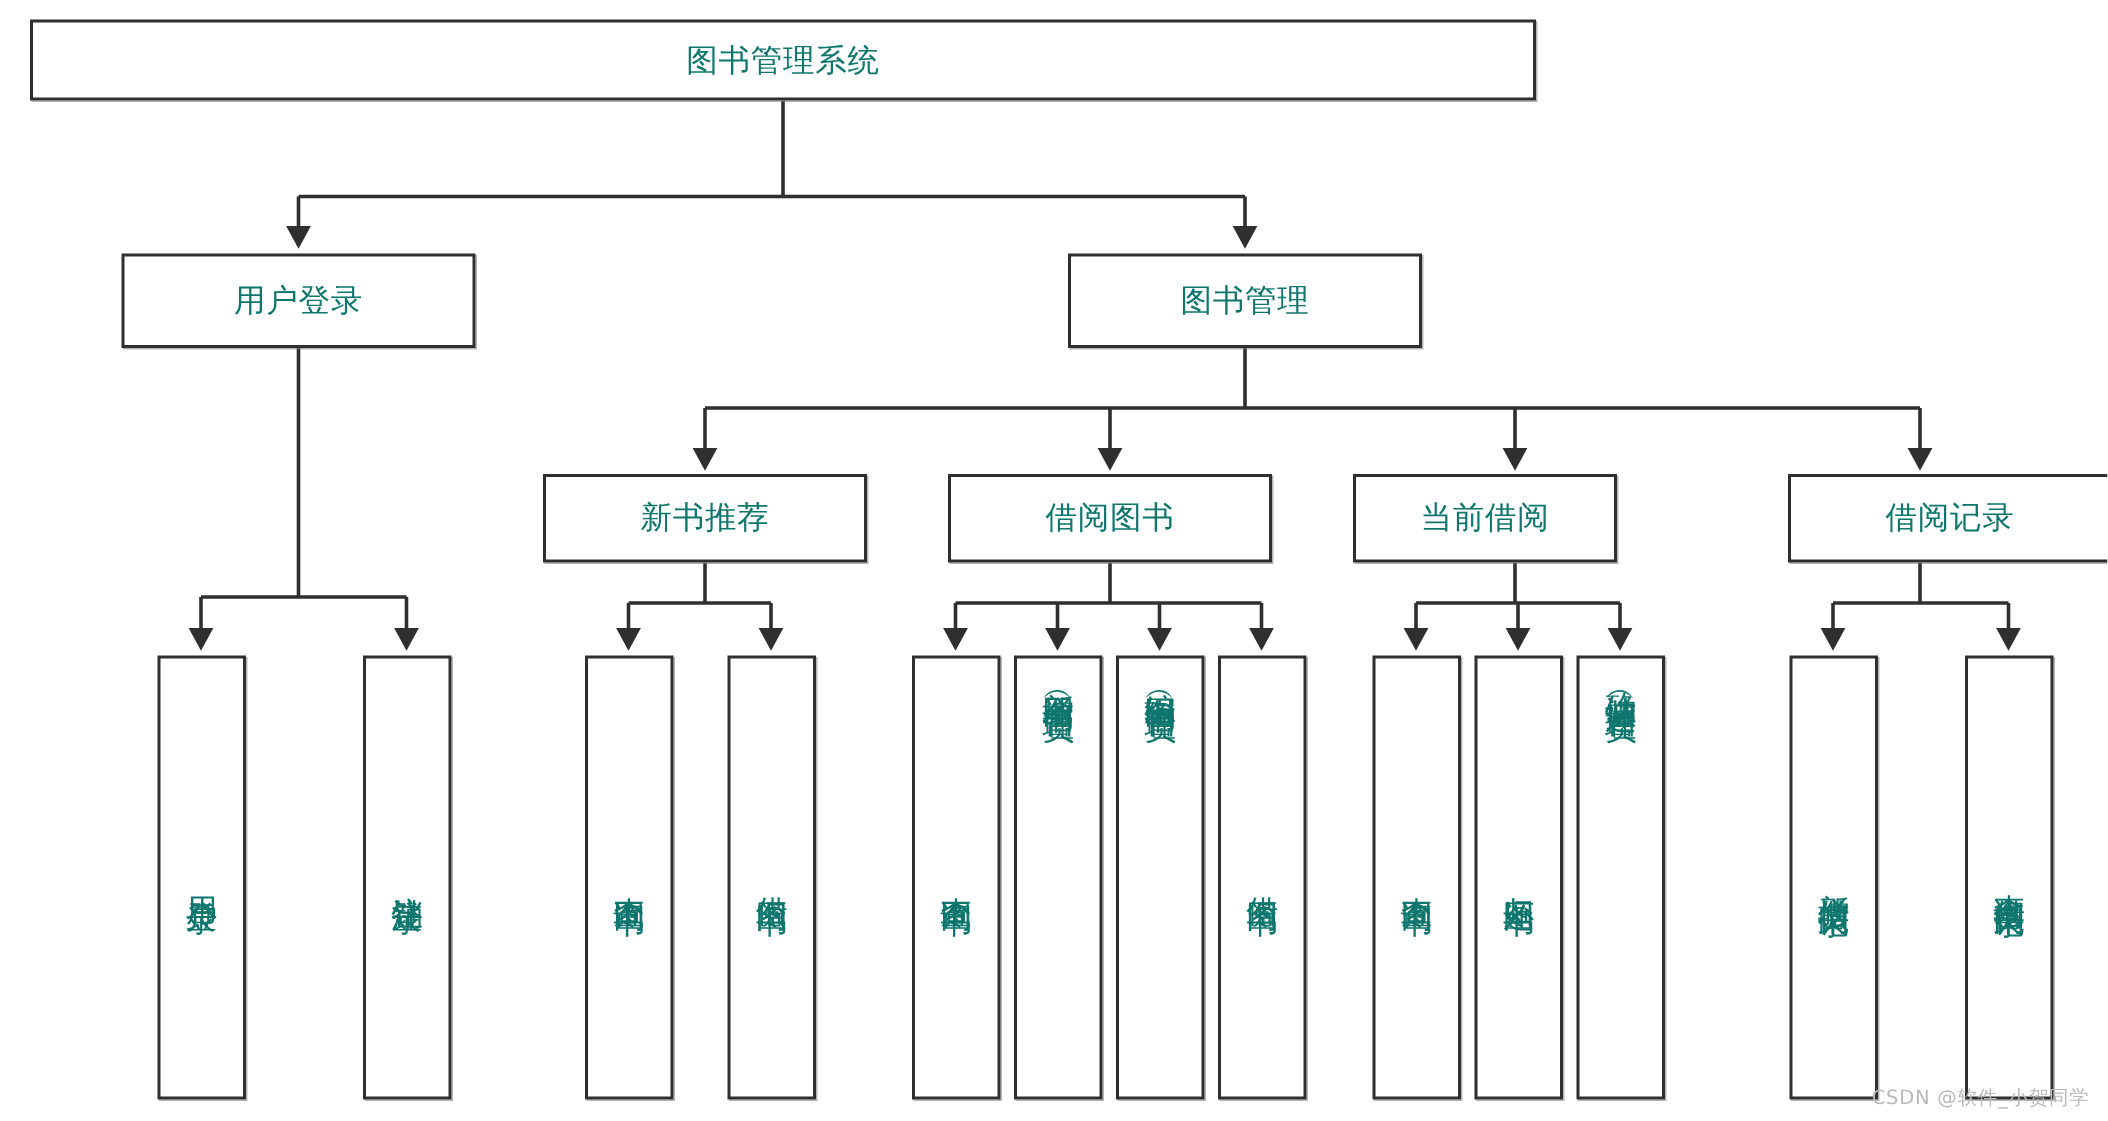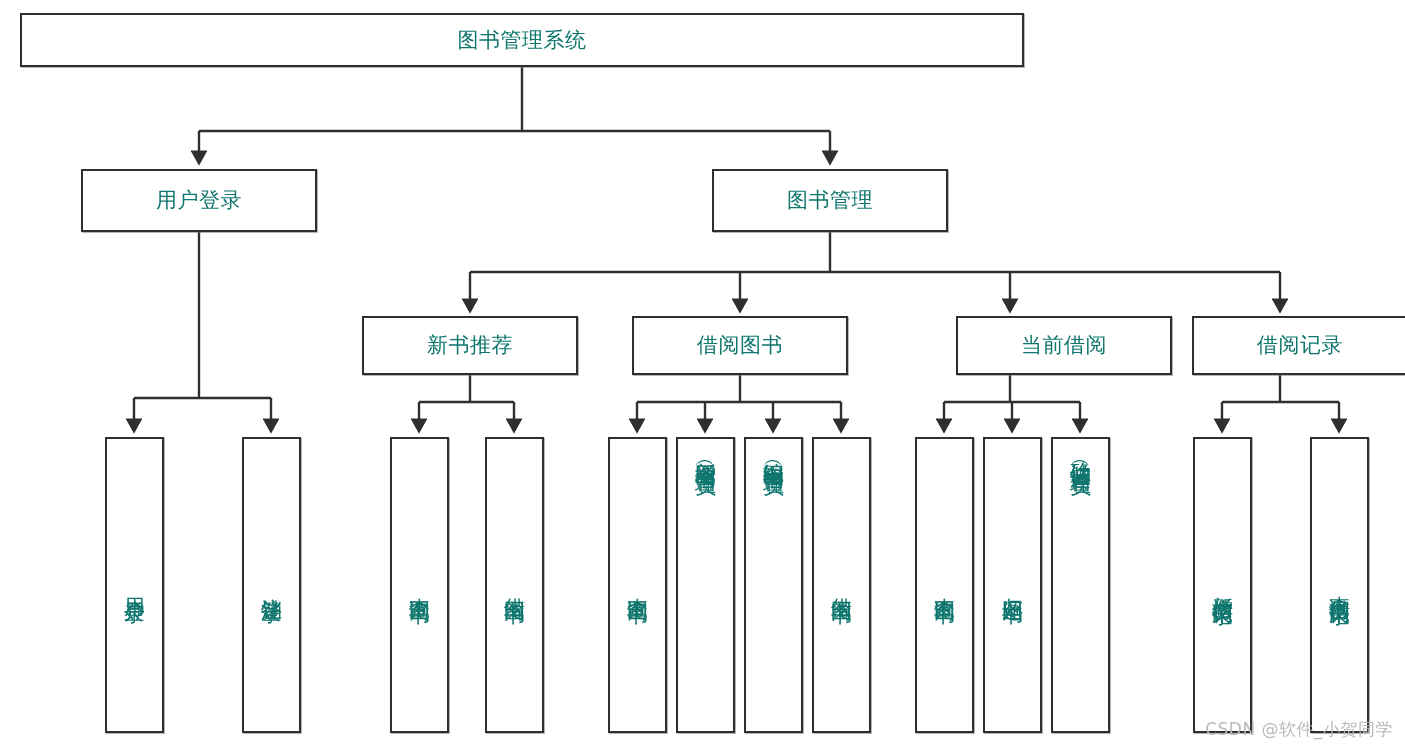--- a/index.html
+++ b/index.html
@@ -63,21 +63,21 @@
   }
   .node.vertical.center-text {
     align-items: center;
     padding-top: 0;
   }
   #watermark {
     position: absolute;
     right: 12px;
     bottom: 6px;
     color: #b9b9b9;
-    font-size: 17px;
+    font-size: 13px;
     letter-spacing: 0.5px;
     white-space: nowrap;
     user-select: none;
   }
 </style>
 </head>
 <body>
 
 <div id="diagram-root">
 
@@ -144,21 +144,21 @@
   </div>
 
   <div class="node horizontal" style="left:712px; top:169px; width:236px; height:63px;">
     <span class="node-label">图书管理</span>
   </div>
 
   <div class="node horizontal" style="left:632px; top:316px; width:216px; height:59px;">
     <span class="node-label">借阅图书</span>
   </div>
 
-  <div class="node horizontal" style="left:956px; top:316px; width:216px; height:59px;justify-content:center;">
+  <div class="node horizontal" style="left:902px; top:316px; width:176px; height:59px;justify-content:center;">
     <span class="node-label">当前借阅</span>
   </div>
 
   <div class="node horizontal" style="left:1192px; top:316px; width:216px; height:59px;">
     <span class="node-label">借阅记录</span>
   </div>
 
   <div class="node vertical center-text" style="left:105px; top:437px; width:59px; height:296px;">
     <span class="node-label">用户登录</span>
   </div>

